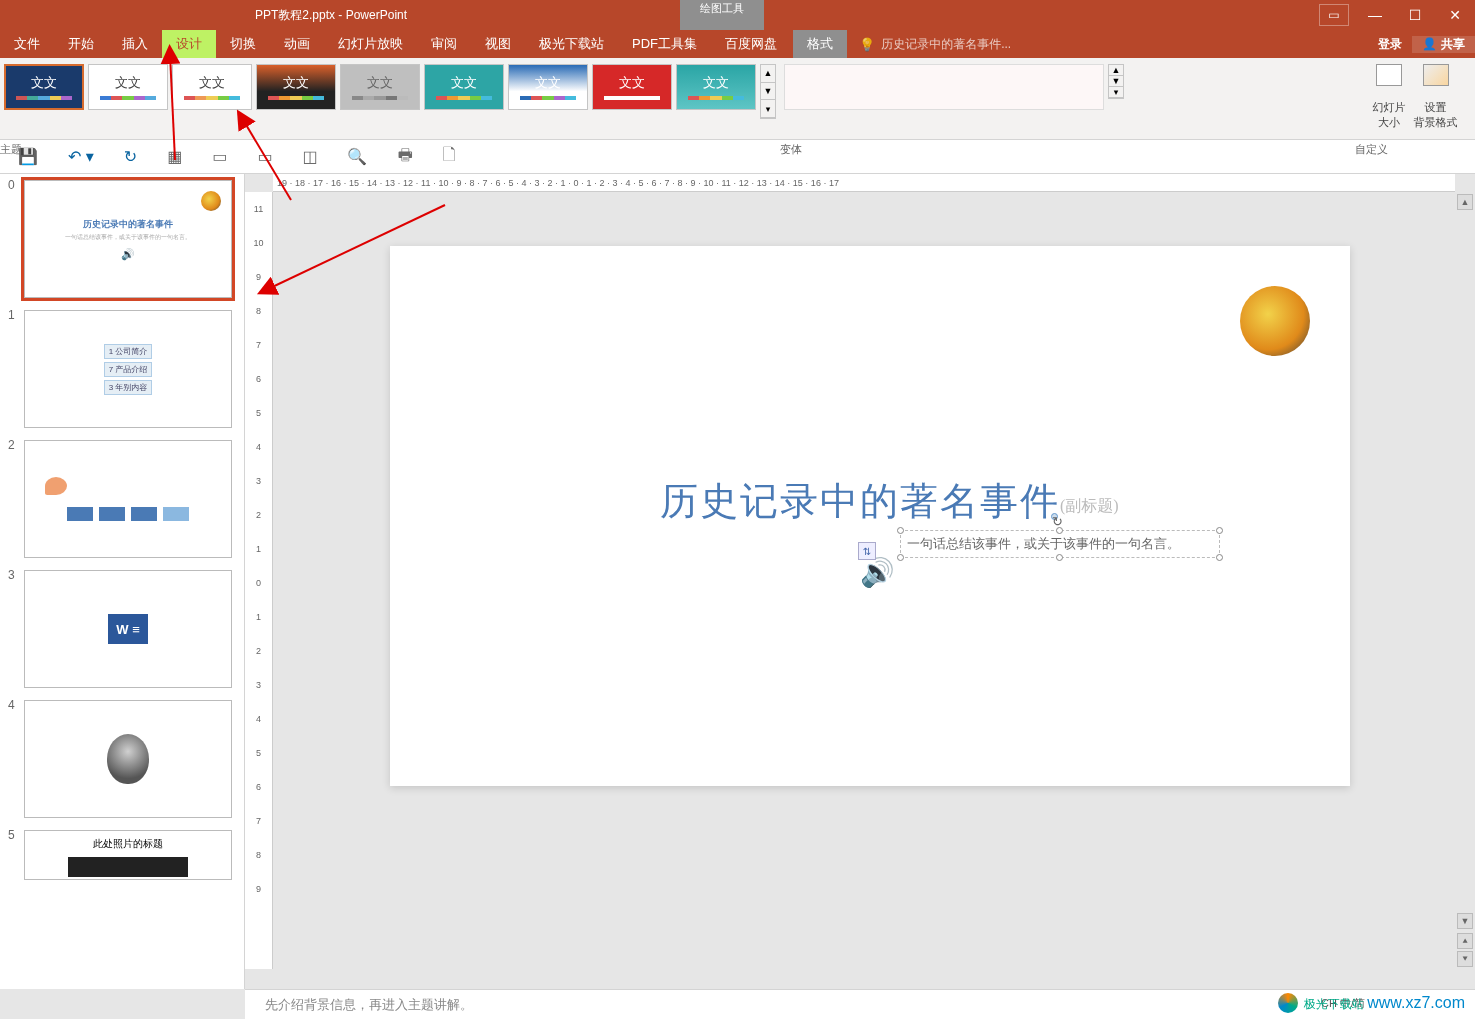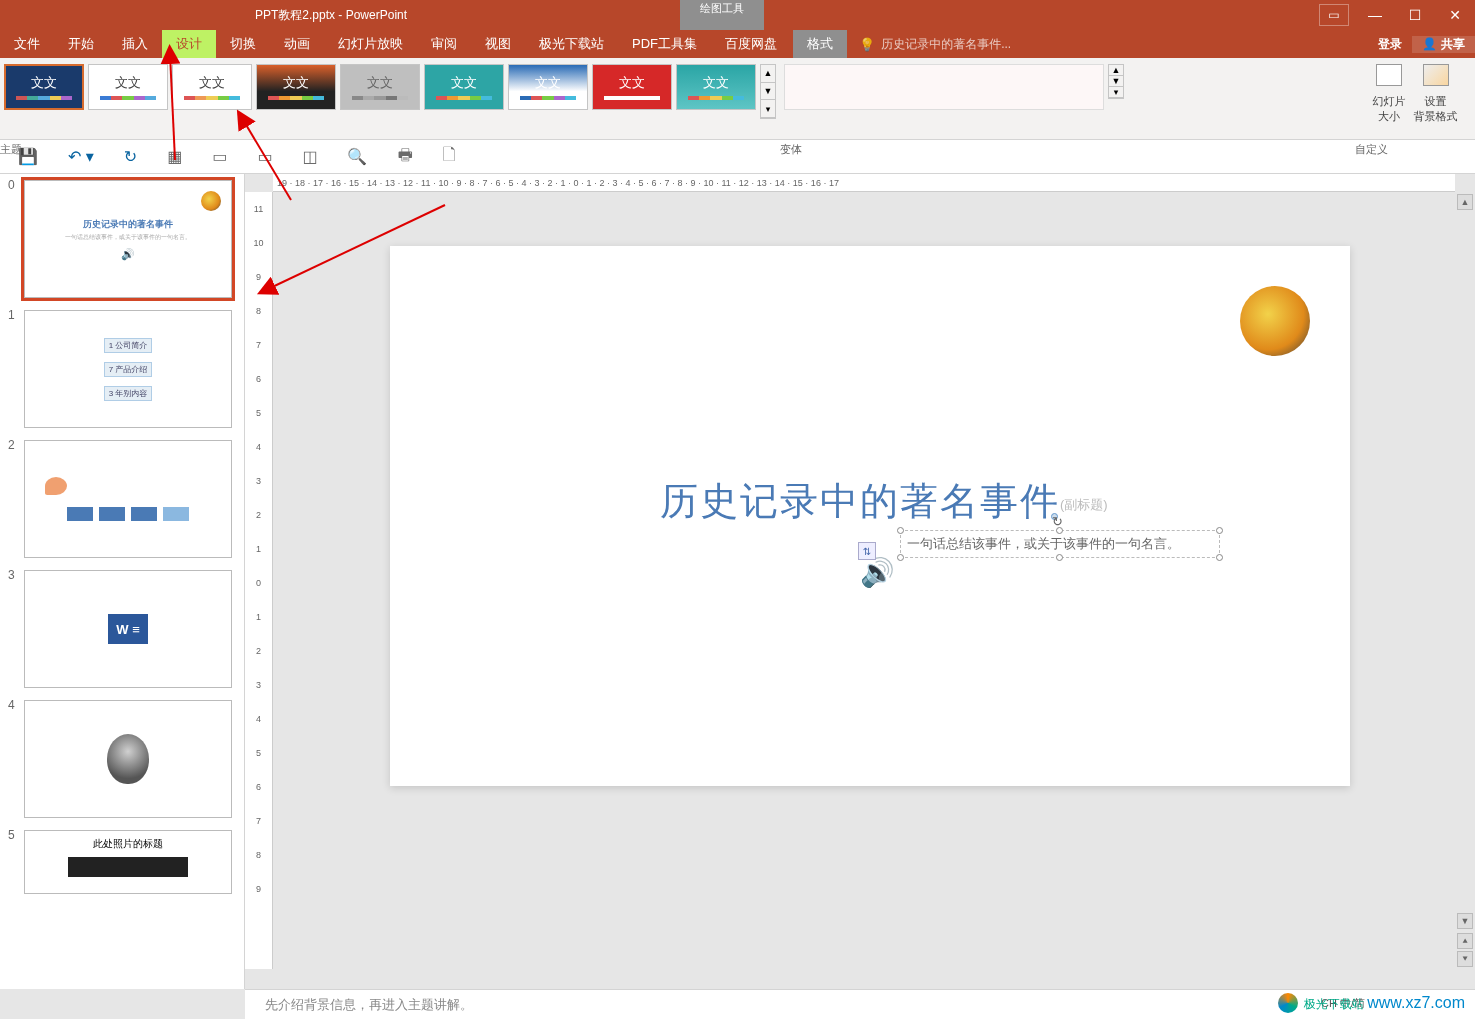--- a/index.html
+++ b/index.html
@@ -33,21 +33,21 @@
 .theme-thumb .tt-accent { width:56px;height:4px;margin-top:4px;display:flex;}
 .theme-thumb .tt-accent span{flex:1;}
 .gallery-scroll { width:16px; display:flex;flex-direction:column;border:1px solid #c5c5c5;}
 .gallery-scroll div{flex:1;display:flex;align-items:center;justify-content:center;font-size:9px;background:#f3f2f1;border-bottom:1px solid #c5c5c5;}
 .ribbon-group-label { position:absolute; bottom:-18px; left:0; right:0; font-size:11px; color:#666;}
 .ribbon-group { position:relative; padding-bottom:18px;}
 
 .variant-gallery { flex:1; display:flex; align-items:flex-start; padding:6px 4px 2px 4px; gap:4px;}
 .variant-big { width: 320px; height:46px; border:1px solid #ddd; background:#fdf7f7;}
 .customize-group { width:120px; display:flex; gap:8px; padding:6px 8px; justify-content:center;}
-.cust-btn { display:flex;flex-direction:column;align-items:center;font-size:11px;color:#444;gap:8px;}
+.cust-btn { display:flex;flex-direction:column;align-items:center;font-size:11px;color:#444;gap:14px;}
 .cust-btn .ci { width:26px;height:22px;border:1px solid #999;background:#fff;}
 
 
 .qat { height: 34px; background:#fff; border-bottom:1px solid #d4d4d4; display:flex;align-items:center;gap:30px;padding:0 18px;color:#555;}
 .qat-btn { font-size:16px; color:#0a64a0; display:flex;align-items:center;}
 .qat-btn.gray{color:#6b6b6b;}
 
 
 .main { position:absolute; top:174px; bottom:30px; left:0; right:0; display:flex; background:#e6e6e6;}
 .thumbs { width:245px; background:#fff; border-right:1px solid #d4d4d4; overflow-y:auto;}
@@ -57,21 +57,21 @@
 .thumb-slide.active { outline:3px solid #d24726; }
 
 
 .editor { flex:1; position:relative; overflow:hidden;}
 .ruler-h { position:absolute; top:0; left:28px; right:20px; height:18px; background:#fff; border-bottom:1px solid #ccc; font-size:9px;color:#666;display:flex;align-items:center;padding-left:4px;overflow:hidden;white-space:nowrap;}
 .ruler-v { position:absolute; top:18px; left:0; width:28px; bottom:20px; background:#fff; border-right:1px solid #ccc;font-size:9px;color:#666;display:flex;flex-direction:column;align-items:center;justify-content:flex-start;overflow:hidden;}
 .ruler-v span{margin:12px 0;}
 .canvas { position:absolute; top:30px; left:50px; right:30px; bottom:0;}
 .slide { width:960px; height:540px; background:#fff; margin: 42px auto 0; position:relative; box-shadow:0 2px 8px rgba(0,0,0,.15);}
 .slide-title { position:absolute; left:270px; top:230px; font-size:38px; color:#4a7ab5; letter-spacing:2px;}
-.slide-title-hint { position:absolute; left:670px; top:250px; font-size:13px; color:#bbb;}
+.slide-title-hint { position:absolute; left:670px; top:250px; font-size:16px; color:#bbb;font-family:Liberation Serif, serif;}
 .slide-sub { position:absolute; left:510px; top:284px; width:320px; font-size:13px; color:#666; border:1px dashed #bbb; padding:4px 6px;}
 .sel-handle { width:7px;height:7px;background:#fff;border:1px solid #888;border-radius:50%;position:absolute;}
 .audio-icon { position:absolute; left:470px; top:310px; width:42px;height:38px; color:#b5b5b5;font-size:28px;}
 .circle-img { position:absolute; right:40px; top:40px; width:70px; height:70px; border-radius:50%; background: radial-gradient(circle at 40% 40%, #f2d24a, #e08a1a 60%, #3a3a3a);}
 
 
 .arrow { position:absolute; pointer-events:none; z-index:50;}
 .arrow svg { overflow:visible;}
 
 
@@ -312,21 +312,21 @@
       <div class="thumb-slide active">
         <div class="circle-img" style="position:absolute;right:10px;top:10px;width:20px;height:20px;"></div>
         <div style="color:#4a7ab5;font-size:9px;font-weight:bold;">历史记录中的著名事件</div>
         <div style="font-size:6px;color:#aaa;margin-top:2px;">一句话总结该事件，或关于该事件的一句名言。</div>
         <div style="color:#ccc;font-size:11px;margin-top:6px;">🔊</div>
       </div>
     </div>
     <div class="thumb-item">
       <span class="thumb-num">1</span>
 
-      <div class="thumb-slide" style="gap:9px;">
+      <div class="thumb-slide" style="gap:3px;">
         <div class="ts-box">1 公司简介</div>
         <div class="ts-box">7 产品介绍</div>
         <div class="ts-box">3 年别内容</div>
       </div>
     </div>
     <div class="thumb-item">
       <span class="thumb-num">2</span>
 
       <div class="thumb-slide">
         <div style="width:22px;height:18px;background:#f0a070;border-radius:50% 50% 50% 10%;margin-bottom:12px;align-self:flex-start;margin-left:20px;"></div>
@@ -346,21 +346,21 @@
         </div>
     </div>
     <div class="thumb-item">
       <span class="thumb-num">4</span>
       <div class="thumb-slide">
           <div class="einstein"></div>
         </div>
     </div>
     <div class="thumb-item">
       <span class="thumb-num">5</span>
-      <div class="thumb-slide" style="height:64px;justify-content:flex-start;padding-top:6px;">
+      <div class="thumb-slide" style="height:50px;justify-content:flex-start;padding-top:6px;">
         <div style="font-size:10px;">此处照片的标题</div>
         <div style="width:120px;height:20px;background:#222;margin-top:6px;"></div>
       </div>
     </div>
   </div>
 
   <div class="editor">
     <div class="ruler-h">19 · 18 · 17 · 16 · 15 · 14 · 13 · 12 · 11 · 10 · 9 · 8 · 7 · 6 · 5 · 4 · 3 · 2 · 1 · 0 · 1 · 2 · 3 · 4 · 5 · 6 · 7 · 8 · 9 · 10 · 11 · 12 · 13 · 14 · 15 · 16 · 17</div>
     <div class="ruler-v">
       <span>11</span>

